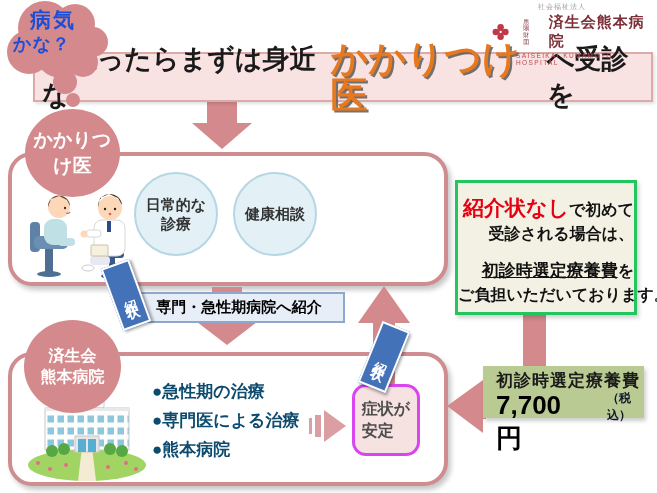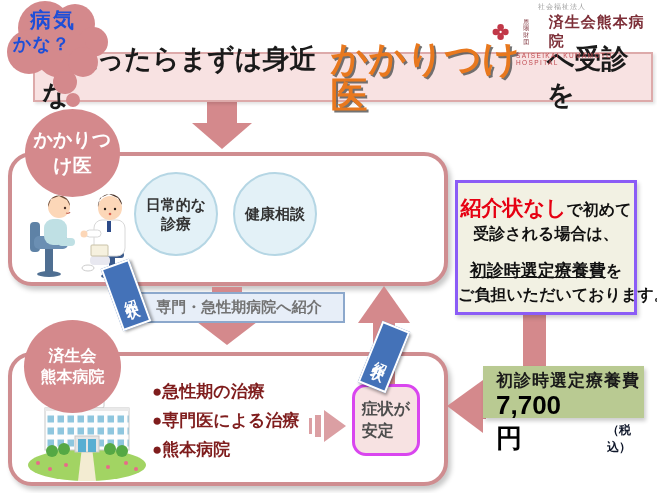--- a/index.html
+++ b/index.html
@@ -53,46 +53,46 @@
   
   .ref-tag { width:30px; height:66px; background:#4472b8; border:2px solid #fff;
     box-shadow:2px 2px 3px rgba(0,0,0,0.35); color:#fff; font-size:13px; font-weight:bold;
     display:flex; align-items:center; justify-content:center; z-index:5;
     writing-mode:vertical-rl; text-orientation:upright; letter-spacing:3px; }
   .tag1 { left:111px; top:262px; transform:rotate(-20deg); }
   .tag2 { left:369px; top:324px; transform:rotate(22deg); }
 
   .ref-bar { left:133px; top:292px; width:212px; height:31px; background:#e7eef8;
     border:2px solid #8ca8cc; border-radius:0; display:flex; align-items:center;
-    justify-content:center; font-size:15px; font-weight:bold; color:#737373; z-index:4; }
+    justify-content:center; font-size:15px; font-weight:bold; color:#000000; z-index:4; }
 
   
   .bullets { left:152px; top:377px; z-index:2; }
-  .bullet-line { font-size:17px; font-weight:bold; color:#7f1d1d; line-height:29px; white-space:nowrap; }
+  .bullet-line { font-size:17px; font-weight:bold; color:#0c4a6e; line-height:29px; white-space:nowrap; }
 
   .stable-box { left:352px; top:384px; width:68px; height:72px; background:#f7e2e2;
     border:3px solid #d946ef; border-radius:14px; display:flex; align-items:center;
     justify-content:center; text-align:left; font-size:16px; font-weight:bold;
     color:#4d4d4d; line-height:1.35; white-space:pre-line; z-index:4; }
 
   
   .notice-box { left:455px; top:180px; width:182px; height:135px; background:#f2f1e3;
-    border:3px solid #8b5cf6; z-index:3; text-align:center; padding-top:13px;
+    border:3px solid #22c55e; z-index:3; text-align:right; padding-top:13px;
     box-shadow:2px 3px 4px rgba(0,0,0,0.18); }
   .notice-l { font-size:16px; font-weight:600; color:#111; line-height:24px; white-space:nowrap; }
   .notice-em { font-size:21px; font-weight:bold; color:#e60012; }
   .notice-ul { font-size:17px; font-weight:bold; text-decoration:underline; color:#111; }
   .notice-gap { height:13px; }
 
   .connector { left:523px; top:312px; width:23px; height:58px; background:#d4898c; z-index:1; }
 
   .fee-box { left:483px; top:366px; width:161px; height:52px; background:#b9ca92;
     z-index:3; padding:3px 0 0 13px; box-shadow:2px 3px 4px rgba(0,0,0,0.2); }
   .fee-label { font-size:17px; font-weight:600; color:#1a1a1a; letter-spacing:1px; white-space:nowrap; }
-  .fee-row { display:flex; align-items:flex-end; gap:13px; margin-top:-2px; }
+  .fee-row { display:flex; align-items:flex-start; gap:13px; margin-top:-2px; }
   .fee-amount { font-size:26px; font-weight:bold; color:#000; }
   .fee-tax { font-size:12px; font-weight:600; color:#0f172a;margin-left:28px; }
 
   svg { display:block; }
 </style>
 </head>
 <body>
 
 <div id="canvas">
 

